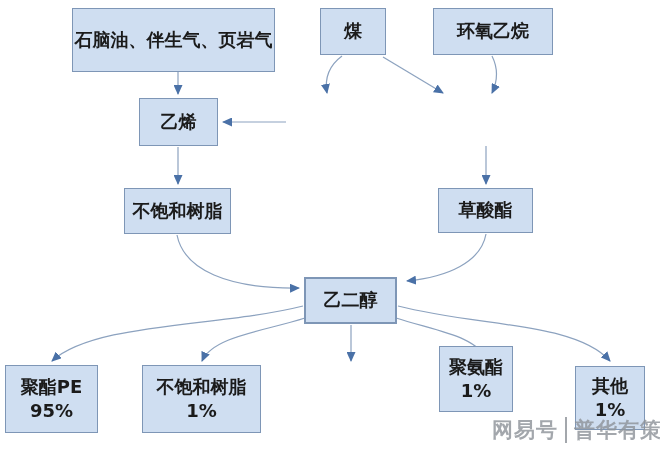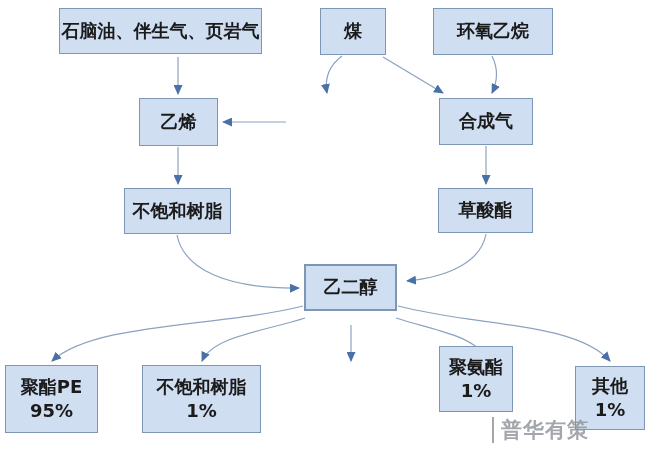--- a/index.html
+++ b/index.html
@@ -88,50 +88,47 @@
       <path d="M177,235 C184,270 228,289 299,288" marker-end="url(#ah)"></path>
       <path d="M486,234 C481,262 448,277 407,281" marker-end="url(#ah)"></path>
       <path d="M303,306 C220,327 95,322 52,361" marker-end="url(#ah)"></path>
       <path d="M305,318 C265,331 213,336 202,361" marker-end="url(#ah)"></path>
       <path d="M351,325 L351,361" marker-end="url(#ah)"></path>
       <path d="M396,318 C436,331 478,336 487,361" marker-end="url(#ah)"></path>
       <path d="M398,306 C480,327 575,322 610,361" marker-end="url(#ah)"></path>
     </g>
   </svg>
 
-  <div class="node big" style="left:59px;top:8px;width:203px;height:46px">
+  <div class="node big" style="left:72px;top:8px;width:203px;height:64px">
     <span>石脑油、伴生气、页岩气</span>
   </div>
 
   <div class="node big" style="left:320px;top:8px;width:66px;height:47px">
     <span>煤</span>
   </div>
 
   <div class="node big" style="left:433px;top:8px;width:120px;height:47px">
     <span>环氧乙烷</span>
   </div>
 
   <div class="node big" style="left:139px;top:98px;width:79px;height:48px">
     <span>乙烯</span>
   </div>
 
 
-  <div class="node big" style="left:439px;top:98px;width:94px;height:47px">
-    <span>合成气</span>
-  </div>
 
   <div class="node big" style="left:124px;top:188px;width:107px;height:46px">
     <span>不饱和树脂</span>
   </div>
 
   <div class="node big" style="left:438px;top:188px;width:95px;height:45px">
     <span>草酸酯</span>
   </div>
 
-  <div class="node center" style="left:304px;top:264px;width:93px;height:47px">
+  <div class="node center" style="left:304px;top:277px;width:93px;height:47px">
     <span>乙二醇</span>
   </div>
 
   <div class="node leaf" style="left:5px;top:365px;width:93px;height:68px">
     <span>聚酯PE</span>
     <span>95%</span>
   </div>
 
   <div class="node leaf" style="left:142px;top:365px;width:119px;height:68px">
     <span>不饱和树脂</span>
@@ -143,17 +140,18 @@
     <span>聚氨酯</span>
     <span>1%</span>
   </div>
 
   <div class="node leaf" style="left:575px;top:366px;width:70px;height:64px">
     <span>其他</span>
     <span>1%</span>
   </div>
 
   <div class="watermark">
+    <span>网易号</span>
     <span class="sep"></span>
     <span>普华有策</span>
   </div>
 
 </div>
 
 </body></html>

